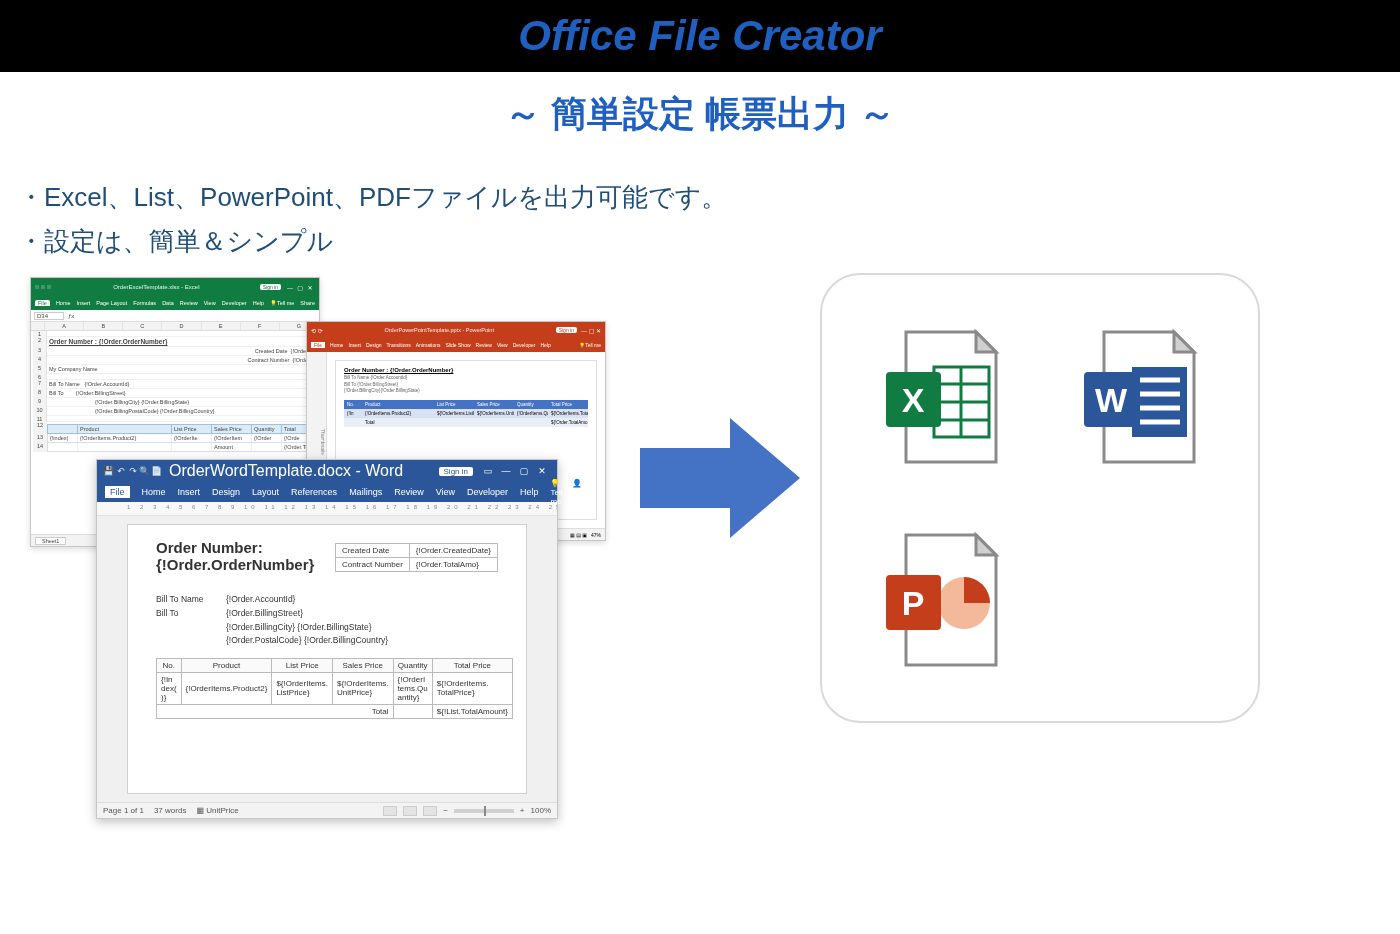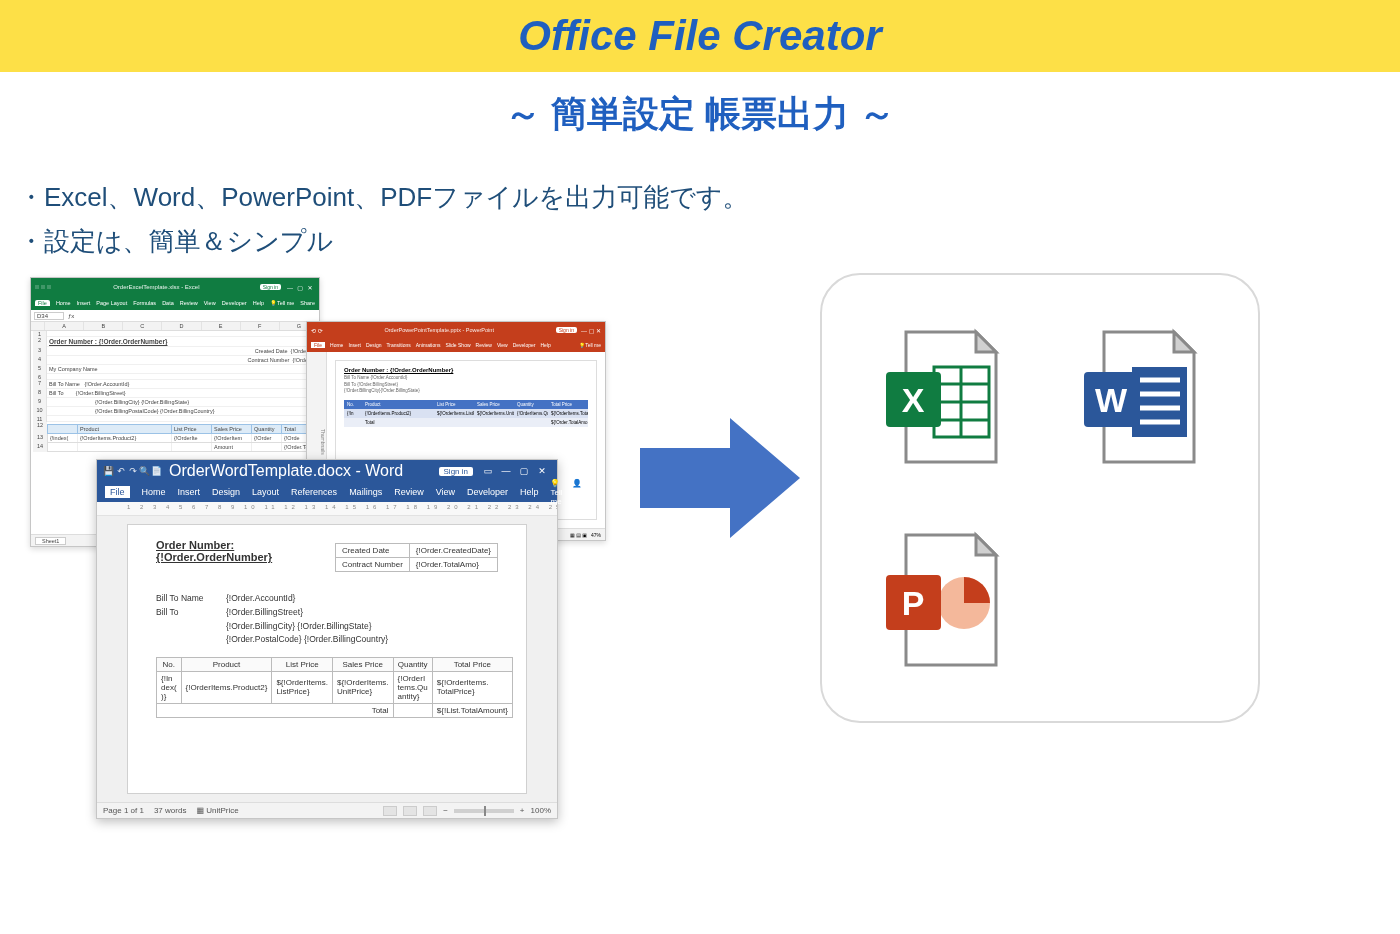--- a/index.html
+++ b/index.html
@@ -6,21 +6,21 @@
   body {
     width: 1400px;
     height: 934px;
     background: #ffffff;
     font-family: "Meiryo", "Yu Gothic", "Hiragino Sans", sans-serif;
     overflow: hidden;
   }
   .banner {
     width: 100%;
     height: 72px;
-    background: #fde047;
+    background: #000000;
     display: flex;
     align-items: center;
     justify-content: center;
   }
   .banner-title {
     color: #1f5fbf;
     font-size: 42px;
     font-weight: 700;
     font-style: italic;
   }
@@ -197,21 +197,21 @@
     display:flex; justify-content:center; padding:8px 0;
     overflow:hidden;
   }
   .word-page{
     width: 400px;
     background:#fff;
     border:1px solid #d0d0d0;
     padding:14px 28px;
     font-size:8.5px;
   }
-  .word-ordernum{ font-weight:700; text-decoration:underline; font-size:11px; }
+  .word-ordernum{ font-weight:700; font-size:15px; }
   .word-meta-table{ float:right; border-collapse:collapse; font-size:8px; margin-top:4px;}
   .word-meta-table td{ border:1px solid #bbb; padding:2px 6px;}
   .word-clear{ clear:both; height:10px;}
   .word-billto{ font-size:8.5px; line-height:1.6;}
   .word-billto .lbl{ display:inline-block; width:70px;}
   .word-items{ border-collapse:collapse; width:100%; margin-top:10px; font-size:8px;}
   .word-items th, .word-items td{ border:1px solid #bbb; padding:2px 4px; }
   .word-items th{ background:#fafafa; font-weight:400; text-align:center;}
   .word-status{
     height:16px; background:#f3f3f3; border-top:1px solid #ddd;
@@ -252,21 +252,21 @@
 </head>
 <body>
 
 <div class="banner">
   <div class="banner-title">Office File Creator</div>
 </div>
 
 <div class="subtitle">～ 簡単設定  帳票出力 ～</div>
 
 <div class="bullets">
-  <div>・Excel、Word、PowerPoint、PDFファイルを出力可能です。</div>
+  <div>・Excel、List、PowerPoint、PDFファイルを出力可能です。</div>
   <div>・設定は、簡単＆シンプル</div>
 </div>
 
 <div class="stage">
 
   <div class="excel-win">
     <div class="excel-titlebar">
       <span class="dots"><span></span><span></span><span></span></span>
       <span class="excel-title-text">OrderExcelTemplate.xlsx - Excel</span>
       <span class="excel-signin">Sign in</span>

